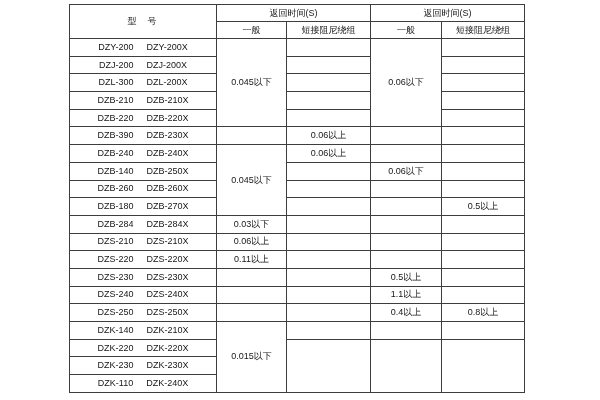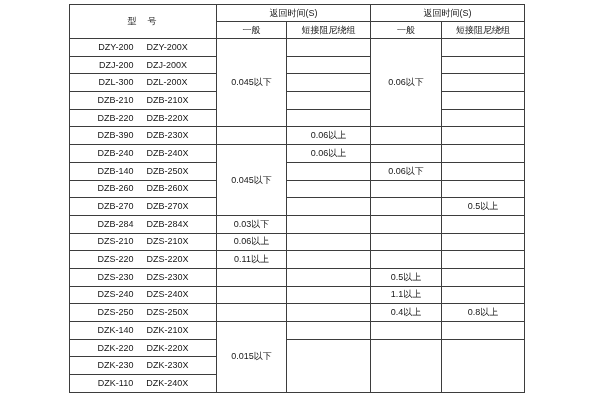--- a/index.html
+++ b/index.html
@@ -169,21 +169,21 @@
               <span>DZB-260X</span>
             </span>
           </td>
         <td></td>
         <td></td>
         <td></td>
       </tr>
       <tr class="data">
         <td class="model-cell">
             <span class="pair">
-              <span>DZB-270</span>
+              <span>DZB-180</span>
               <span>DZB-270X</span>
             </span>
           </td>
         <td></td>
         <td></td>
         <td>0.5以上</td>
       </tr>
       <tr class="data">
         <td class="model-cell">
             <span class="pair">

